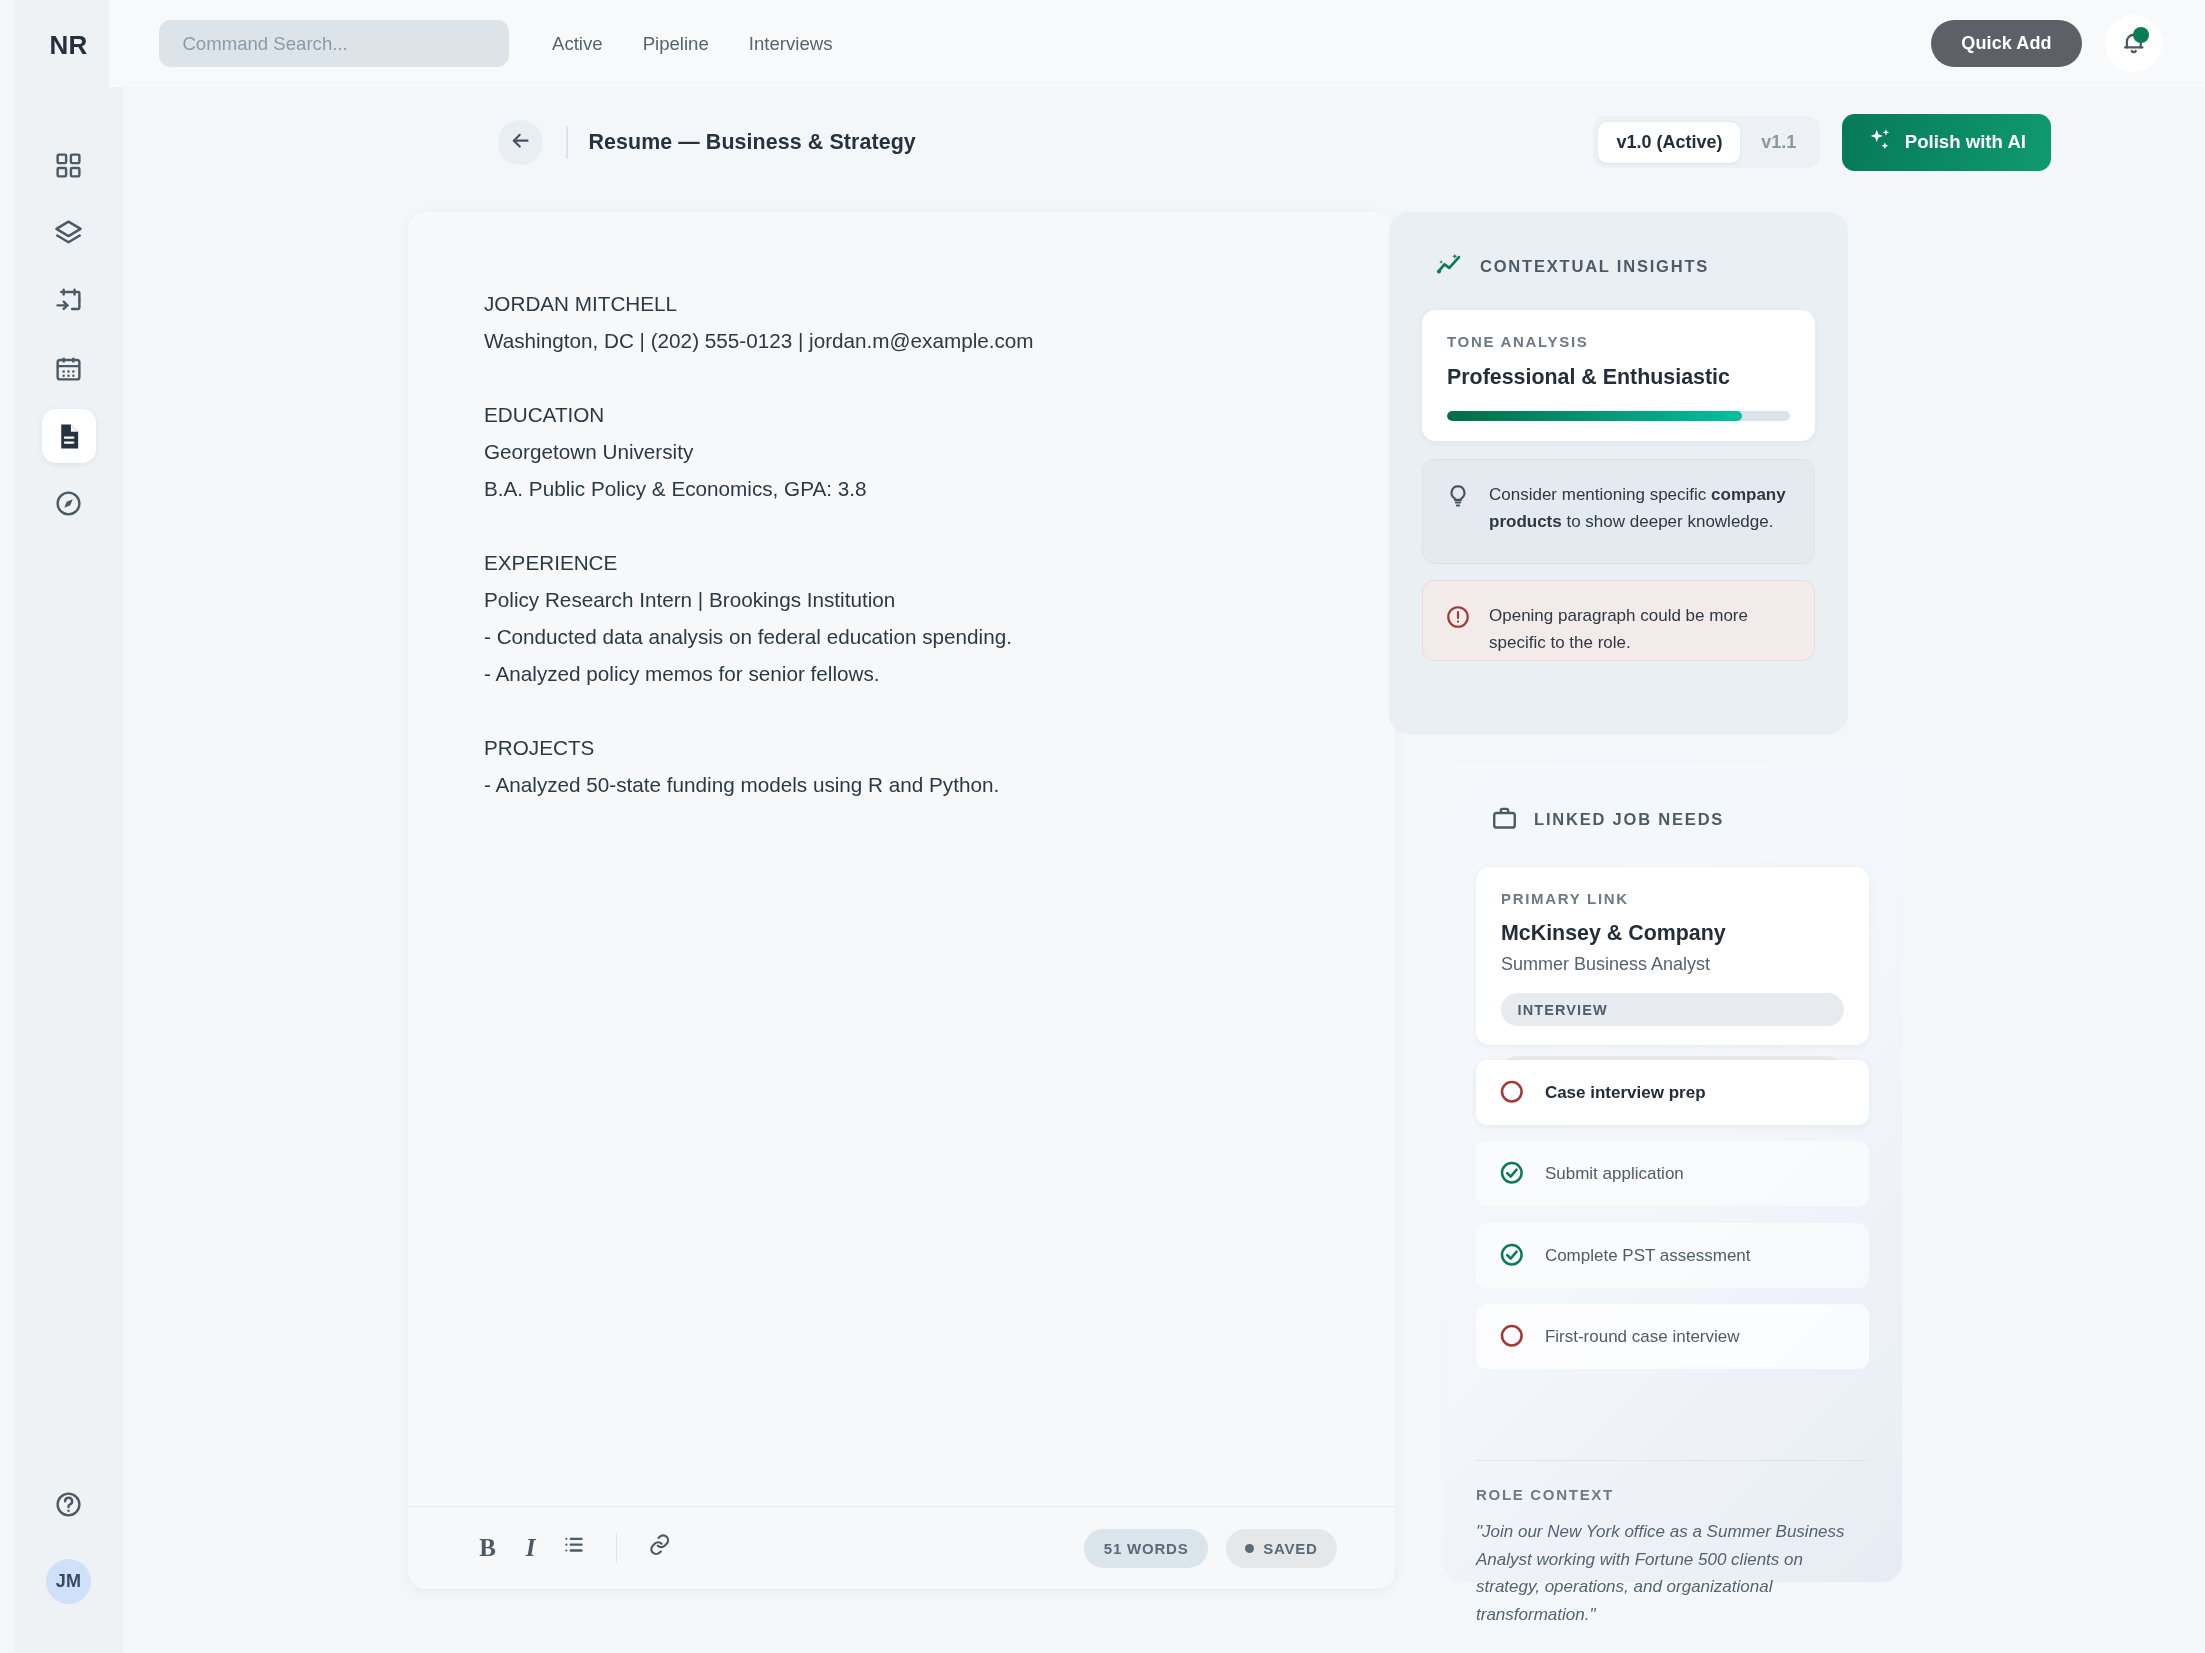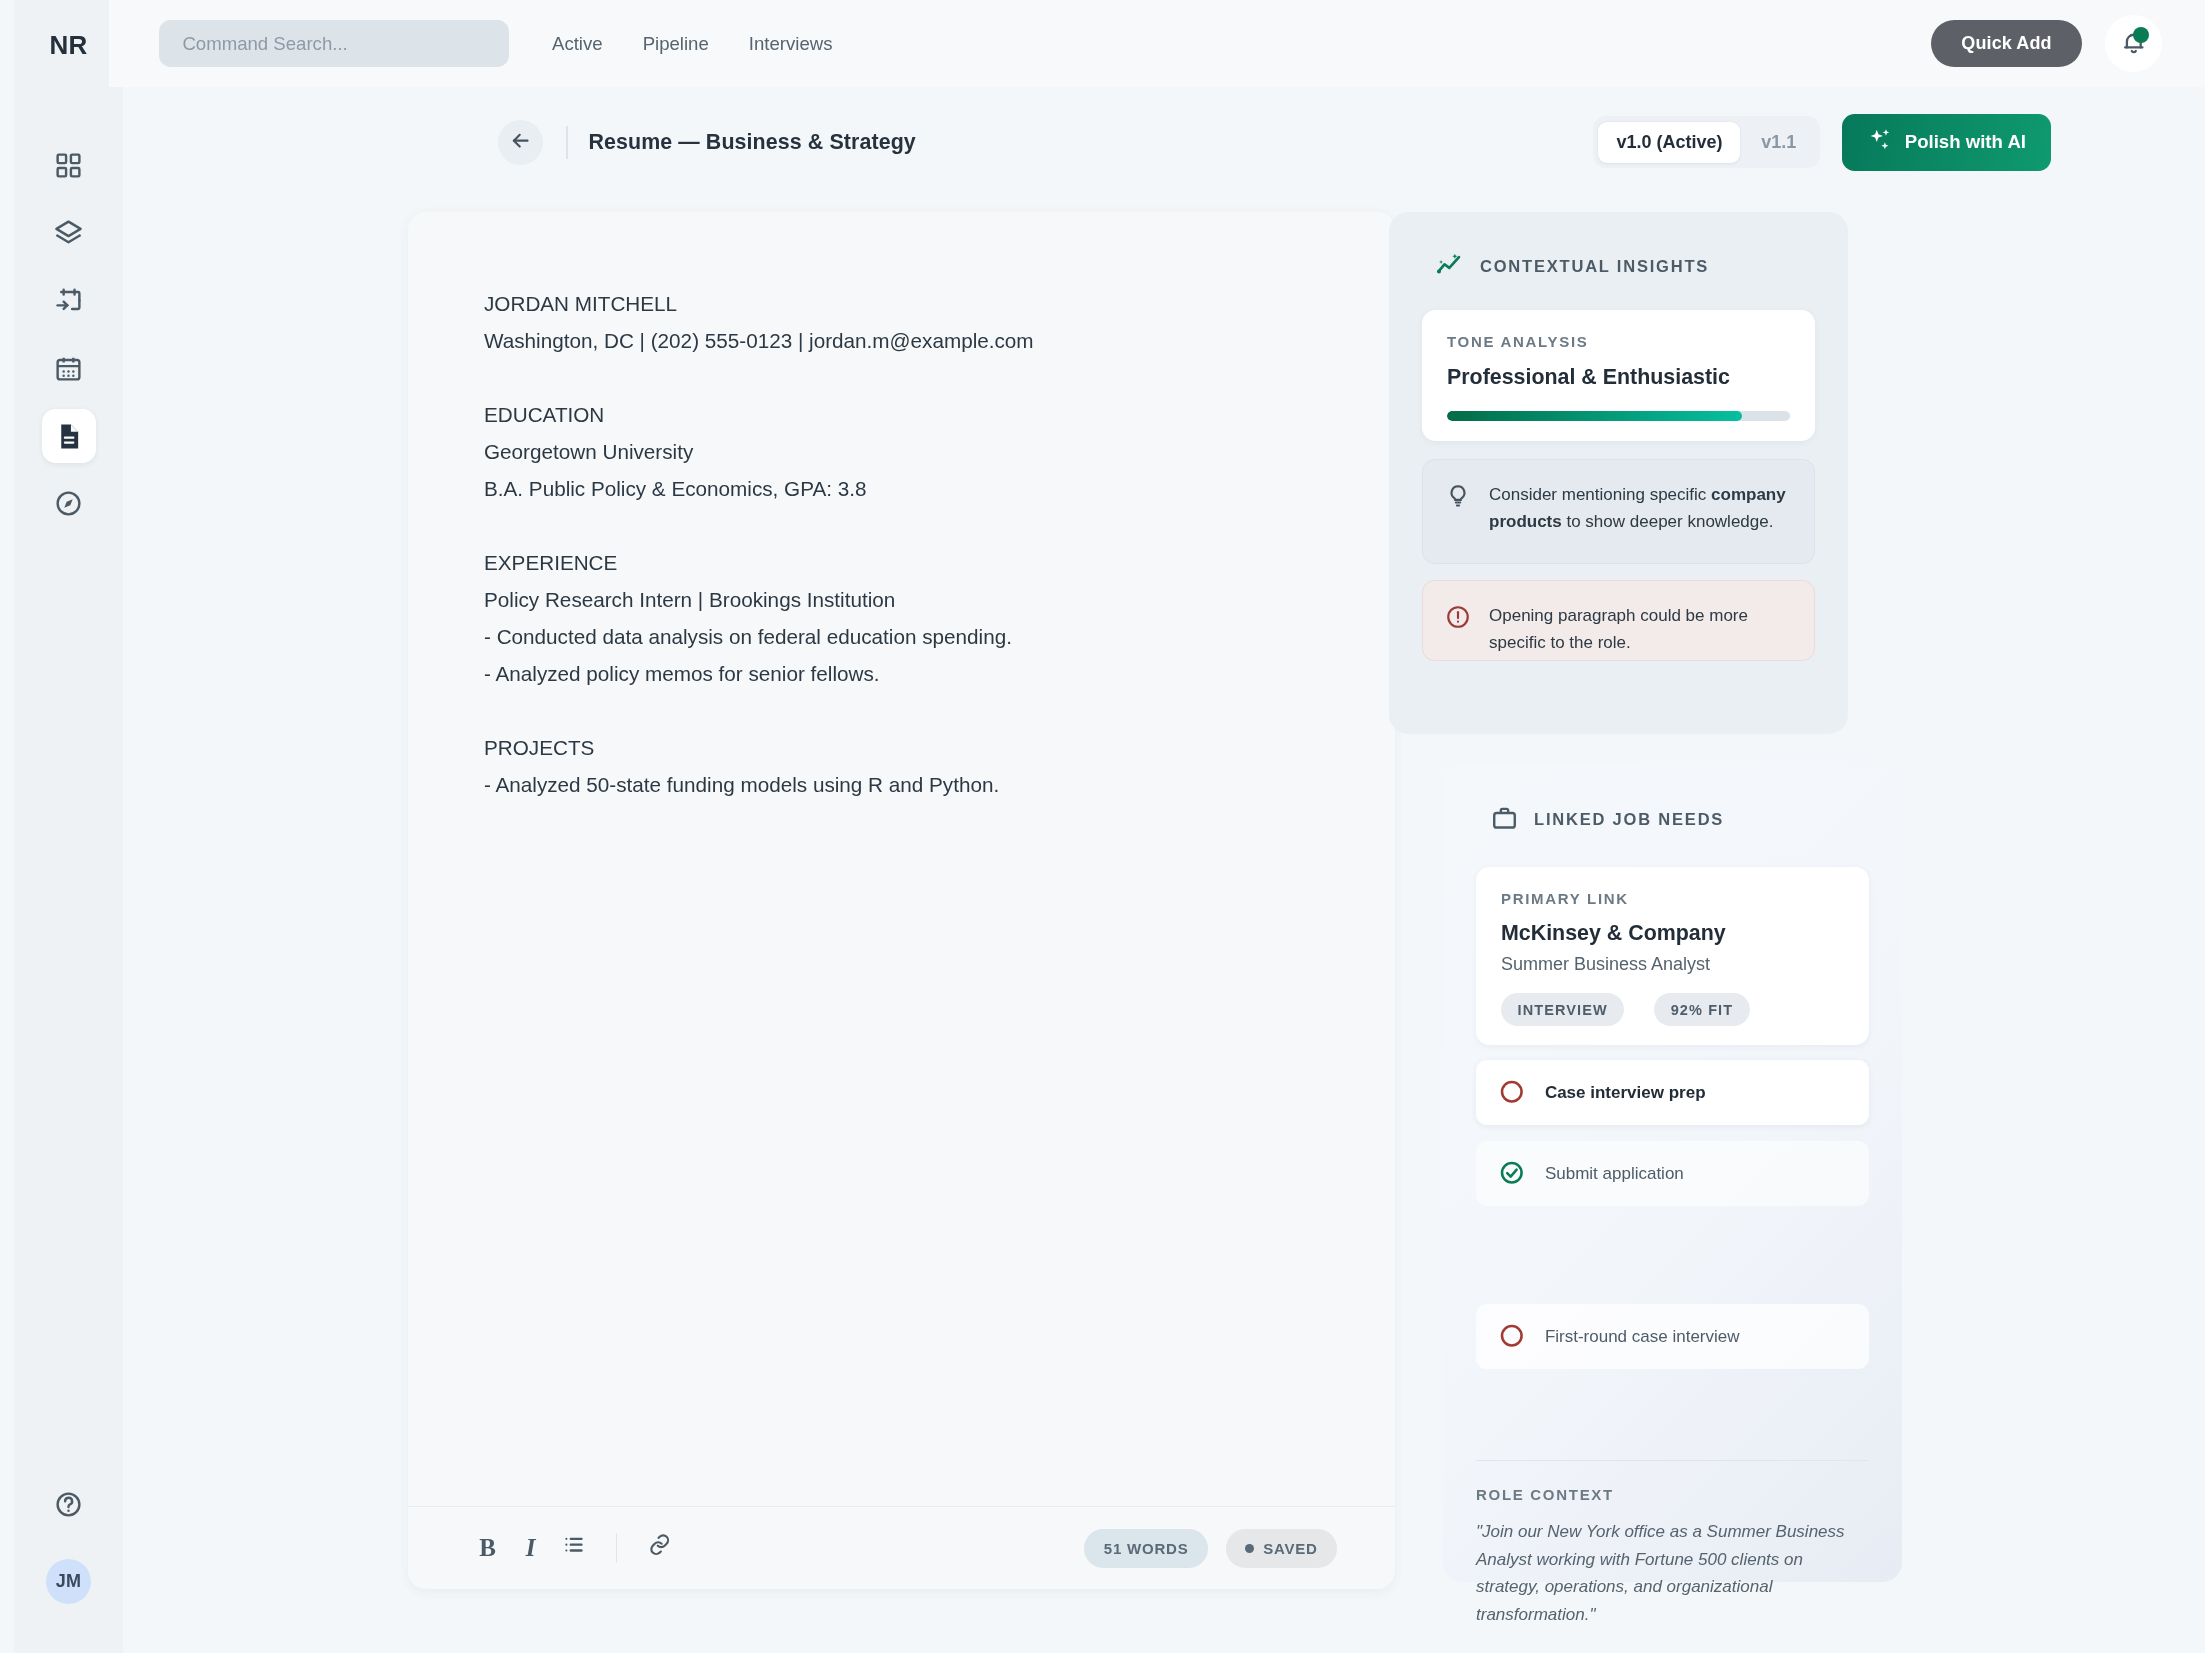--- a/index.html
+++ b/index.html
@@ -174,21 +174,21 @@
   }
   #jobneeds .panel-head .ptitle { color: #4d5b67; }
 
   #primarycard {
     position: absolute; left: 33px; top: 102px; width: 393px; height: 178px;
     background: #fff; border-radius: 13.8px; padding: 23.4px 25px;
     box-shadow: 0 1.4px 6.9px rgba(40,60,80,.05);
   }
   #company { font-size: 21.4px; font-weight: 700; color: #222d38; margin-top: 13.8px; }
   #role { font-size: 18px; color: #55636f; margin-top: 8.3px; }
-  .tagrow { display: flex; gap: 30px; margin-top: 18px; }
+  .tagrow { display: flex; gap: 30px; margin-top: 18px; flex-direction: column; }
   .tag {
     height: 33px; border-radius: 16.5px; background: #e7ebef; color: #4f5d6a;
     font-size: 14.5px; font-weight: 700; letter-spacing: 1.1px;
     display: flex; align-items: center; padding: 0 16.5px;
   }
 
   .task {
     position: absolute; left: 33px; width: 393px; height: 65px;
     border-radius: 11px; display: flex; align-items: center; gap: 19.3px; padding: 0 22px;
   }
@@ -462,20 +462,29 @@
   <div class="task done" style="top:376px">
     <span>
       <svg viewBox="0 0 24 24" fill="none" stroke="#0a7b52" stroke-width="2.2" stroke-linecap="round" stroke-linejoin="round">
         <circle cx="12" cy="12" r="8.5"></circle>
           <polyline points="8,12.3 11,15.3 16.2,9.3"></polyline>
       </svg>
     </span>
     <span class="tlabel">Submit application</span>
   </div>
 
+  <div class="task done" style="top:458px">
+    <span>
+      <svg viewBox="0 0 24 24" fill="none" stroke="#0a7b52" stroke-width="2.2" stroke-linecap="round" stroke-linejoin="round">
+        <circle cx="12" cy="12" r="8.5"></circle>
+          <polyline points="8,12.3 11,15.3 16.2,9.3"></polyline>
+      </svg>
+    </span>
+    <span class="tlabel">Complete PST assessment</span>
+  </div>
 
   <div class="task todo" style="top:539px">
     <span>
       <svg viewBox="0 0 24 24" fill="none" stroke="#a03a32" stroke-width="2.2">
           <circle cx="12" cy="12" r="8.5"></circle>
         </svg>
     </span>
     <span class="tlabel">First-round case interview</span>
   </div>
 

